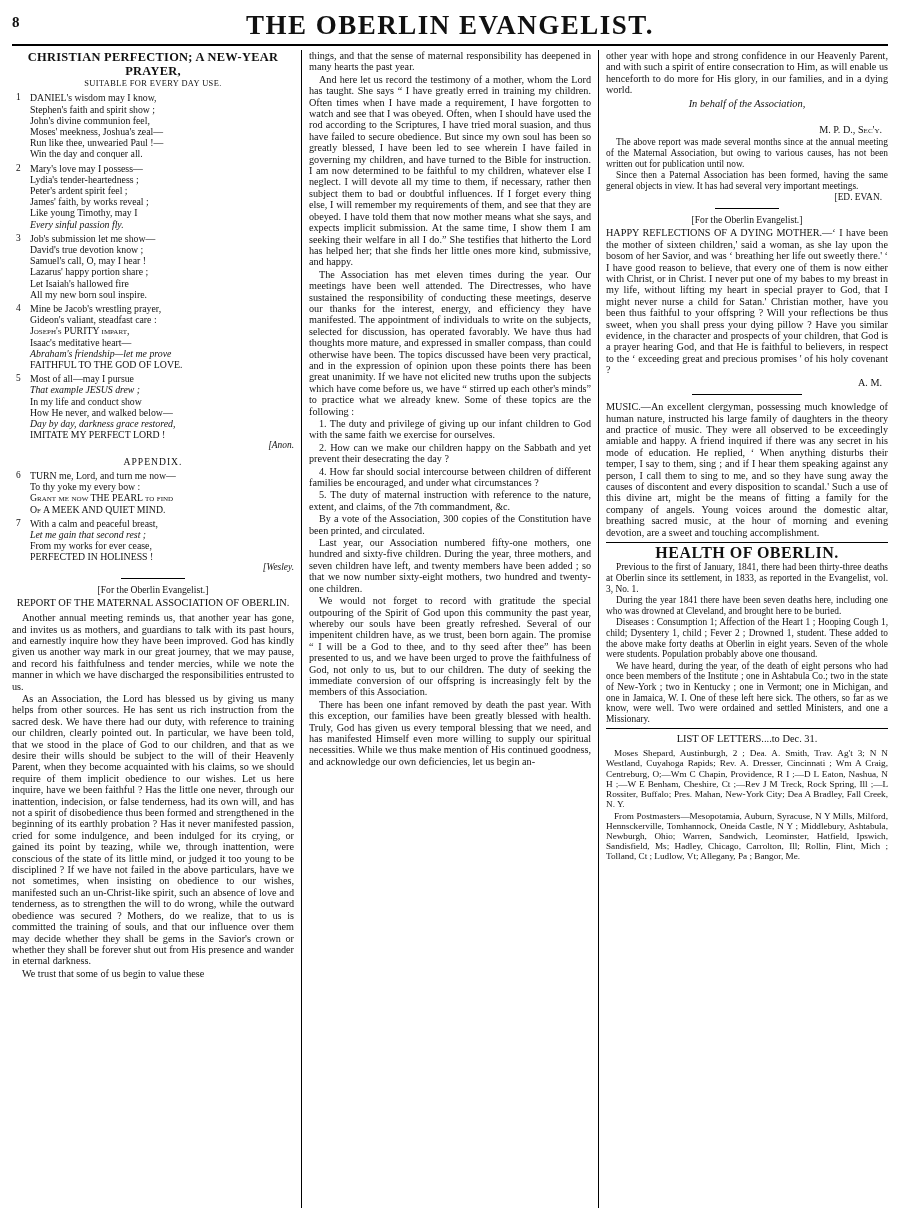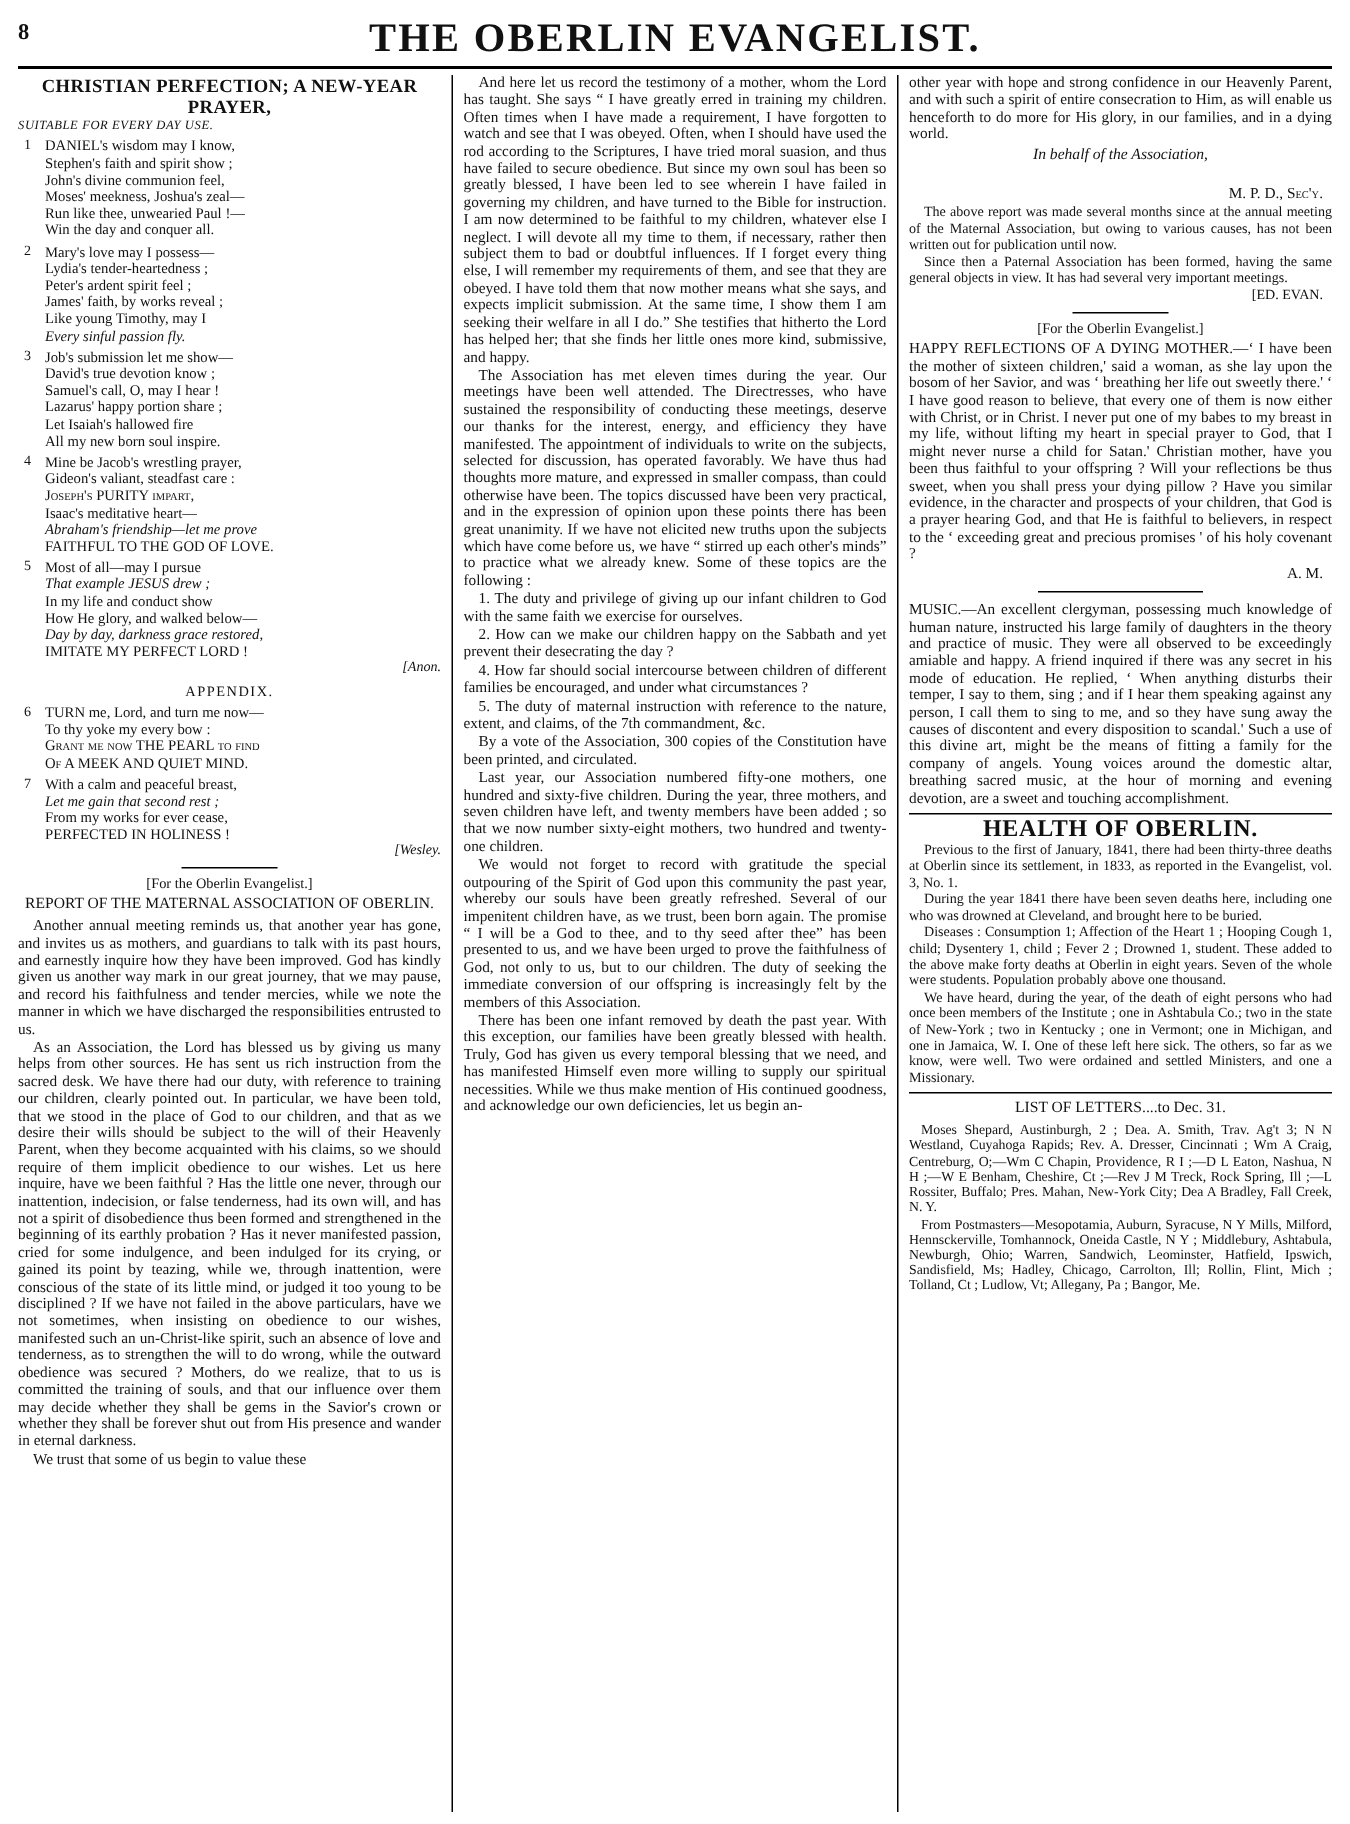--- a/index.html
+++ b/index.html
@@ -97,25 +97,24 @@
   
   .hd-caps {
     text-align: center;
     font-size: 12.4px;
     font-weight: bold;
     letter-spacing: 0.3px;
     line-height: 14px;
     margin: 0;
   }
   .hd-sub {
-    text-align: left;
+    text-align: center;
     font-size: 8.4px;
     letter-spacing: 0.4px;
     margin: 0 0 3px 0;
-    font-style: italic;
   }
   .hd-center-small {
     text-align: center;
     font-size: 9.6px;
     margin: 2px 0 2px 0;
   }
   .hd-center {
     text-align: center;
     font-size: 10.4px;
     margin: 2px 0 3px 0;
@@ -224,21 +223,21 @@
           <div class="smallcaps">Joseph's PURITY impart,</div>
           <div>Isaac's meditative heart—</div>
           <div class="italic">Abraham's friendship—let me prove</div>
           <div class="smallcaps">FAITHFUL TO THE GOD OF LOVE.</div>
         </div>
         <div class="stanza">
           <span class="num">5</span>
           <div>Most of all—may I pursue</div>
           <div class="italic">That example JESUS drew ;</div>
           <div>In my life and conduct show</div>
-          <div>How He glory, and walked below—</div>
+          <div>How He never, and walked below—</div>
           <div class="italic">Day by day, darkness grace restored,</div>
           <div>IMITATE MY PERFECT LORD !</div>
           <div class="attrib">[Anon.</div>
         </div>
 
         <div class="appendix">APPENDIX.</div>
 
         <div class="stanza">
           <span class="num">6</span>
           <div>TURN me, Lord, and turn me now—</div>
@@ -262,20 +261,21 @@
       <div class="hd-center">REPORT OF THE MATERNAL ASSOCIATION OF OBERLIN.</div>
 
       <p>Another annual meeting reminds us, that another year has gone, and invites us as mothers, and guardians to talk with its past hours, and earnestly inquire how they have been improved. God has kindly given us another way mark in our great journey, that we may pause, and record his faithfulness and tender mercies, while we note the manner in which we have discharged the responsibilities entrusted to us.</p>
       <p>As an Association, the Lord has blessed us by giving us many helps from other sources. He has sent us rich instruction from the sacred desk. We have there had our duty, with reference to training our children, clearly pointed out. In particular, we have been told, that we stood in the place of God to our children, and that as we desire their wills should be subject to the will of their Heavenly Parent, when they become acquainted with his claims, so we should require of them implicit obedience to our wishes. Let us here inquire, have we been faithful ? Has the little one never, through our inattention, indecision, or false tenderness, had its own will, and has not a spirit of disobedience thus been formed and strengthened in the beginning of its earthly probation ? Has it never manifested passion, cried for some indulgence, and been indulged for its crying, or gained its point by teazing, while we, through inattention, were conscious of the state of its little mind, or judged it too young to be disciplined ? If we have not failed in the above particulars, have we not sometimes, when insisting on obedience to our wishes, manifested such an un-Christ-like spirit, such an absence of love and tenderness, as to strengthen the will to do wrong, while the outward obedience was secured ? Mothers, do we realize, that to us is committed the training of souls, and that our influence over them may decide whether they shall be gems in the Savior's crown or whether they shall be forever shut out from His presence and wander in eternal darkness.</p>
       <p>We trust that some of us begin to value these</p>
     </div>
 
     <div class="col-sep"></div>
 
     <div class="col">
+      <p class="noindent">things, and that the sense of maternal responsibility has deepened in many hearts the past year.</p>
       <p>And here let us record the testimony of a mother, whom the Lord has taught. She says “ I have greatly erred in training my children. Often times when I have made a requirement, I have forgotten to watch and see that I was obeyed. Often, when I should have used the rod according to the Scriptures, I have tried moral suasion, and thus have failed to secure obedience. But since my own soul has been so greatly blessed, I have been led to see wherein I have failed in governing my children, and have turned to the Bible for instruction. I am now determined to be faithful to my children, whatever else I neglect. I will devote all my time to them, if necessary, rather then subject them to bad or doubtful influences. If I forget every thing else, I will remember my requirements of them, and see that they are obeyed. I have told them that now mother means what she says, and expects implicit submission. At the same time, I show them I am seeking their welfare in all I do.” She testifies that hitherto the Lord has helped her; that she finds her little ones more kind, submissive, and happy.</p>
       <p>The Association has met eleven times during the year. Our meetings have been well attended. The Directresses, who have sustained the responsibility of conducting these meetings, deserve our thanks for the interest, energy, and efficiency they have manifested. The appointment of individuals to write on the subjects, selected for discussion, has operated favorably. We have thus had thoughts more mature, and expressed in smaller compass, than could otherwise have been. The topics discussed have been very practical, and in the expression of opinion upon these points there has been great unanimity. If we have not elicited new truths upon the subjects which have come before us, we have “ stirred up each other's minds” to practice what we already knew. Some of these topics are the following :</p>
       <p class="list-num">1. The duty and privilege of giving up our infant children to God with the same faith we exercise for ourselves.</p>
       <p class="list-num">2. How can we make our children happy on the Sabbath and yet prevent their desecrating the day ?</p>
       <p class="list-num">4. How far should social intercourse between children of different families be encouraged, and under what circumstances ?</p>
       <p class="list-num">5. The duty of maternal instruction with reference to the nature, extent, and claims, of the 7th commandment, &amp;c.</p>
       <p>By a vote of the Association, 300 copies of the Constitution have been printed, and circulated.</p>
       <p>Last year, our Association numbered fifty-one mothers, one hundred and sixty-five children. During the year, three mothers, and seven children have left, and twenty members have been added ; so that we now number sixty-eight mothers, two hundred and twenty-one children.</p>
       <p>We would not forget to record with gratitude the special outpouring of the Spirit of God upon this community the past year, whereby our souls have been greatly refreshed. Several of our impenitent children have, as we trust, been born again. The promise “ I will be a God to thee, and to thy seed after thee” has been presented to us, and we have been urged to prove the faithfulness of God, not only to us, but to our children. The duty of seeking the immediate conversion of our offspring is increasingly felt by the members of this Association.</p>
       <p>There has been one infant removed by death the past year. With this exception, our families have been greatly blessed with health. Truly, God has given us every temporal blessing that we need, and has manifested Himself even more willing to supply our spiritual necessities. While we thus make mention of His continued goodness, and acknowledge our own deficiencies, let us begin an-</p>

